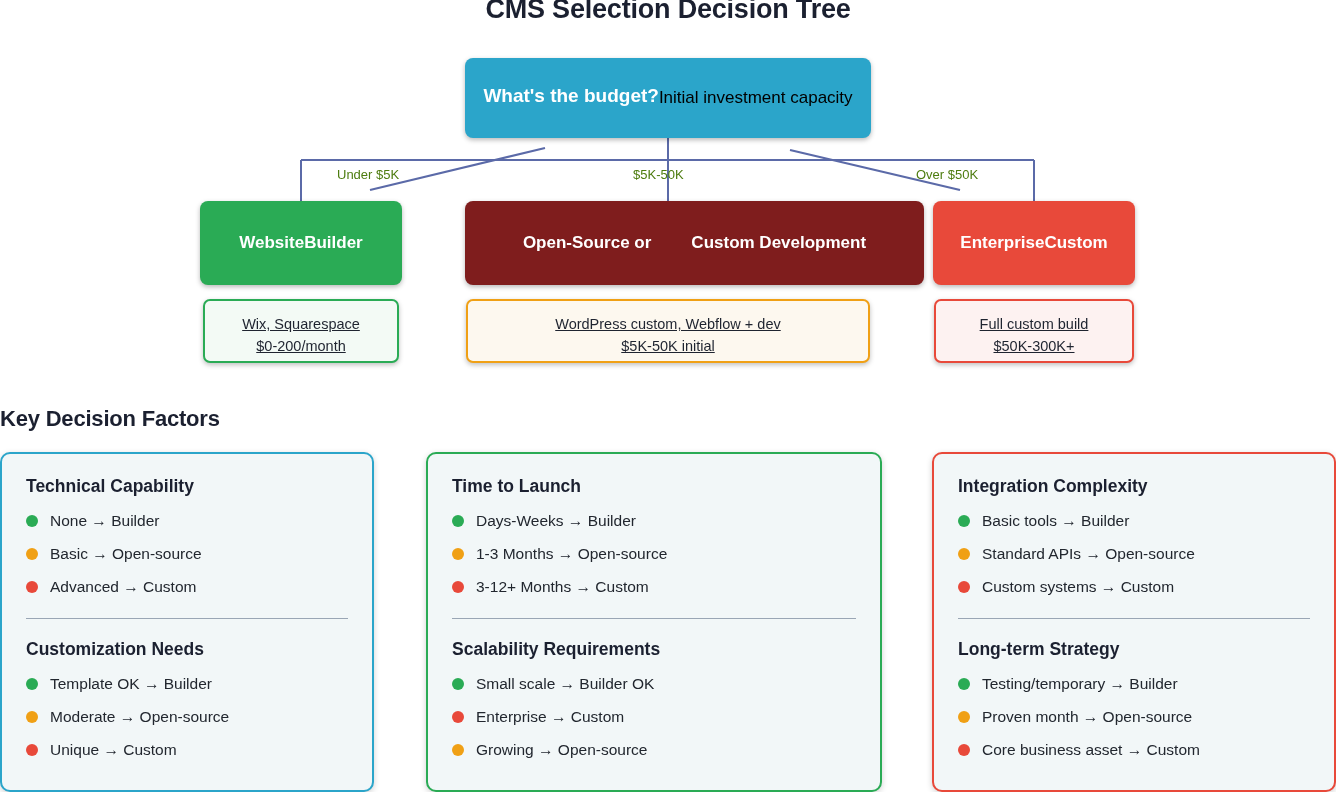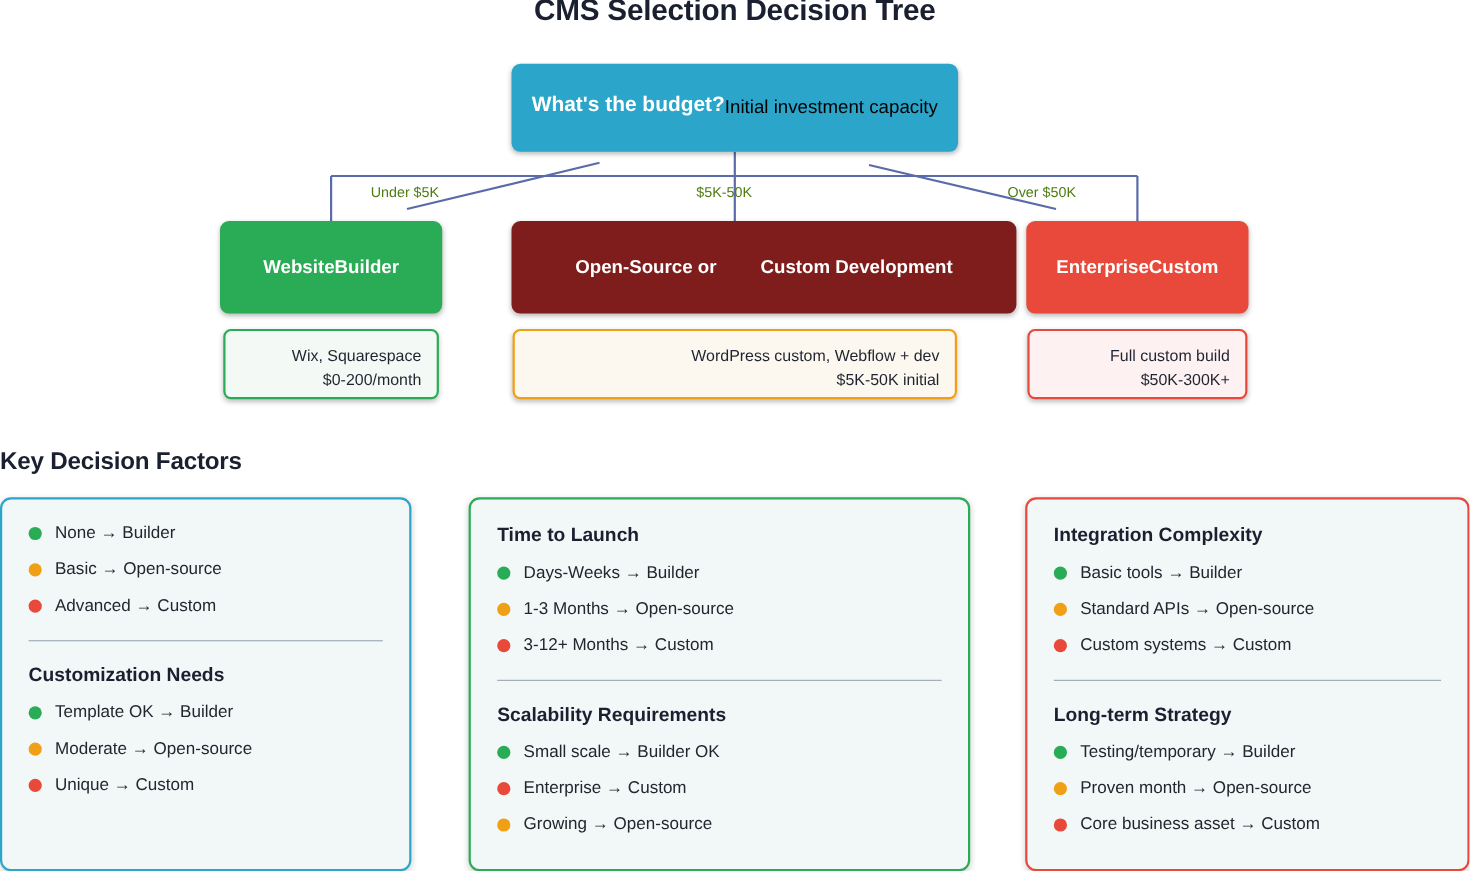--- a/index.html
+++ b/index.html
@@ -97,21 +97,22 @@
 
   .detail {
     position: absolute;
     border-radius: 7px;
     border: 2px solid;
     padding: 12px 14px;
     font-size: 14.5px;
     line-height: 1.55;
     color: #1f2430;
     box-shadow: 0 2px 5px rgba(0,0,0,0.25);
-    text-align: right;
+    text-align: center;
+    text-decoration: underline;
   }
   .detail .line { display: block; white-space: nowrap; }
 
   .det-left  { left: 203px; top: 299px; width: 196px; height: 64px; background: #f3faf5; border-color: #2aab55; }
   .det-mid   { left: 466px; top: 299px; width: 404px; height: 64px; background: #fdf8ef; border-color: #f0a015; }
   .det-right { left: 934px; top: 299px; width: 200px; height: 64px; background: #fdf2f1; border-color: #e8493a; }
 
   .edge-label {
     position: absolute;
     font-size: 13px;
@@ -248,20 +249,21 @@
     </div>
 
   </div>
 
   <div class="section-heading">Key Decision Factors</div>
 
   <div class="cards">
 
     <div class="card card-1">
       <div class="card-group">
+        <div class="group-title">Technical Capability</div>
         <div class="item">
           <span class="dot green"></span>
           <span>None → Builder</span>
         </div>
         <div class="item">
           <span class="dot orange"></span>
           <span>Basic → Open-source</span>
         </div>
         <div class="item">
           <span class="dot red"></span>

